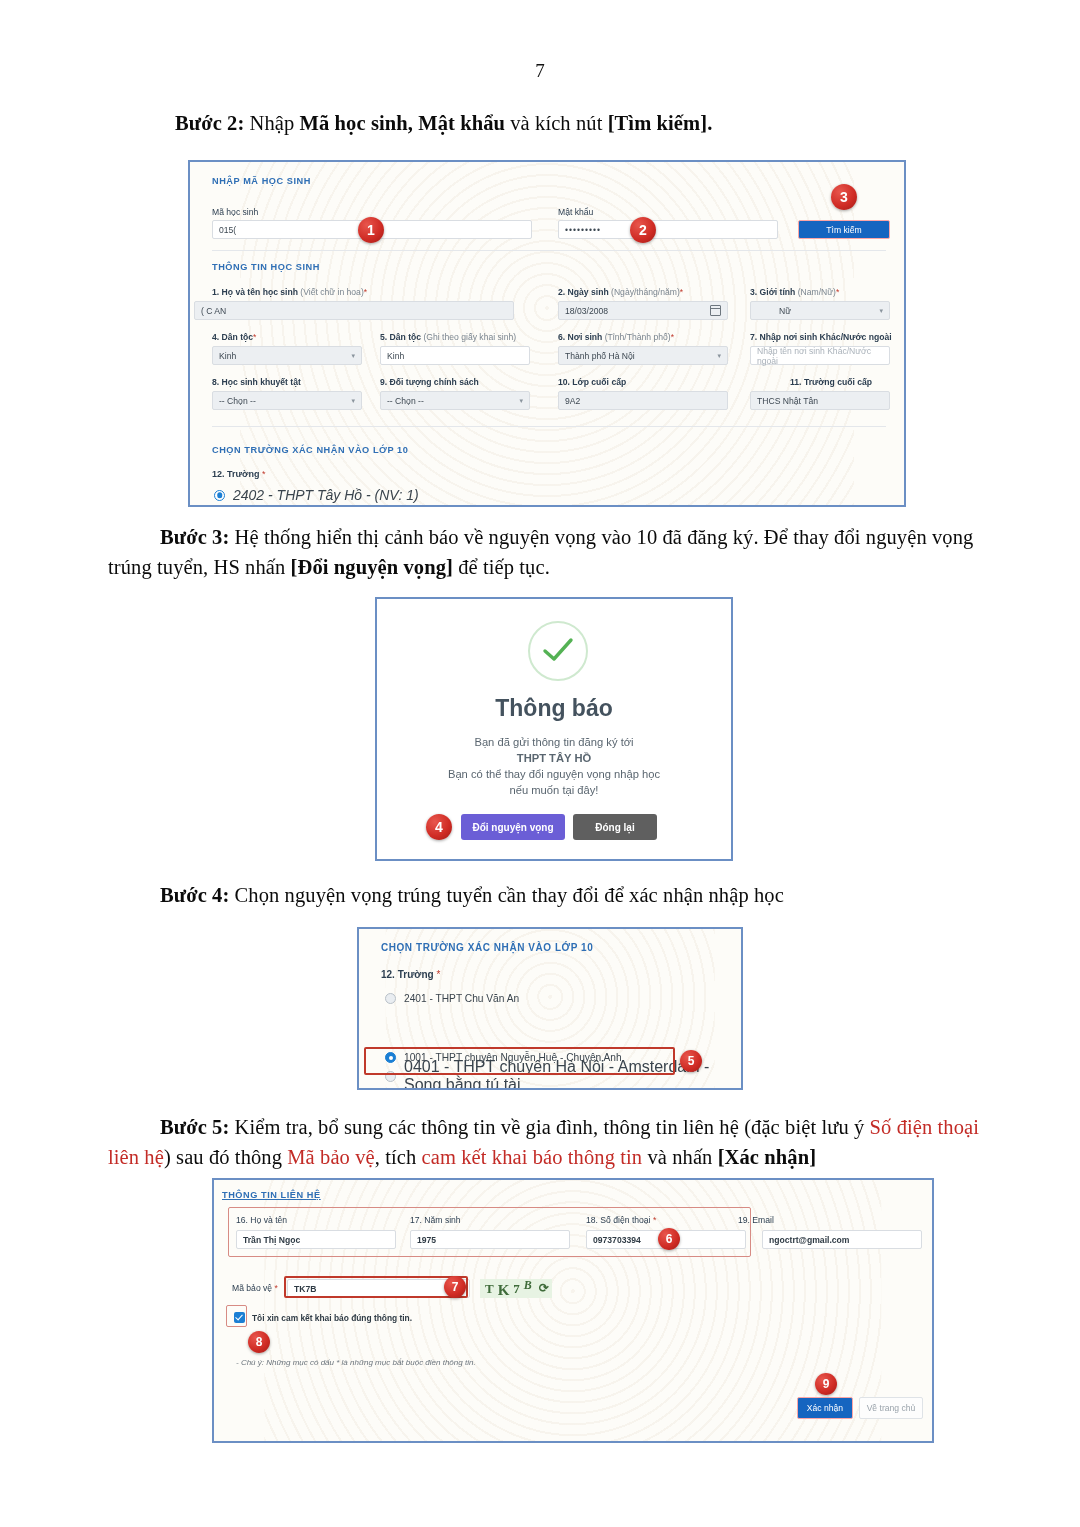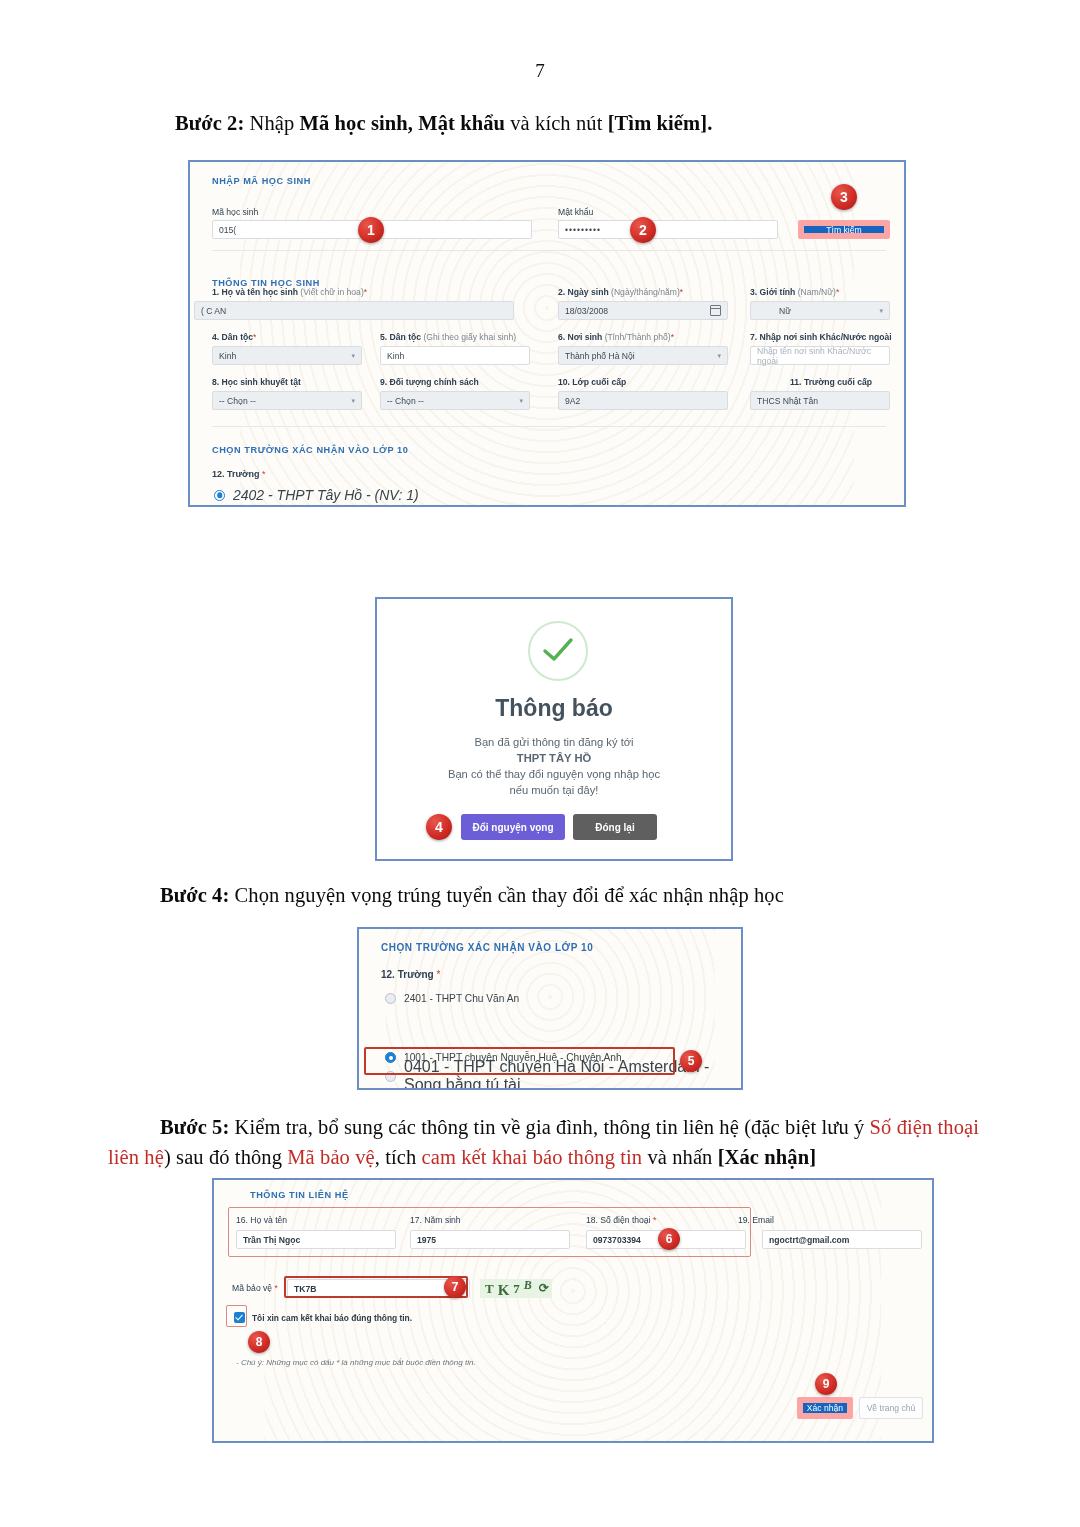--- a/index.html
+++ b/index.html
@@ -93,21 +93,21 @@
     box-shadow:0 1px 3px rgba(0,0,0,.35);
     z-index:40;
   }
   .badge.sm{width:22px;height:22px;font-size:12px;}
 
   
   .btn{
     display:flex;align-items:center;justify-content:center;
     font-size:8.6px;border-radius:2px;box-sizing:border-box;cursor:pointer;
   }
-  .btn-blue{background:#1565c0;color:#fff;border:6px solid #fca5a5;}
+  .btn-blue{background:#1565c0;color:#fff;border:1px solid #fca5a5;}
   .btn-purple{background:#6b5ed6;color:#fff;border:none;border-radius:3px;}
   .btn-gray{background:#5f5f5f;color:#fff;border:none;border-radius:3px;}
   .btn-ghost{background:#fdfdfd;color:#9aa3ab;border:1px solid #dfe3e7;}
 
   
   .radio{
     width:11px;height:11px;border-radius:50%;
     border:1px solid #b9c1c8;background:#e9edf1;box-sizing:border-box;
     display:inline-block;vertical-align:middle;flex:0 0 auto;
   }
@@ -186,21 +186,21 @@
     <div class="fld-label" style="position:absolute;left:22px;top:45px;">Mã học sinh</div>
     <div class="input white" style="position:absolute;left:22px;top:58px;width:320px;">015(</div>
 
     <div class="fld-label" style="position:absolute;left:368px;top:45px;">Mật khẩu</div>
     <div class="input white" style="position:absolute;left:368px;top:58px;width:220px;letter-spacing:1px;">•••••••••</div>
 
     <div class="btn btn-blue" style="position:absolute;left:608px;top:58px;width:92px;height:19px;">Tìm kiếm</div>
 
     <div style="position:absolute;left:22px;right:18px;top:88px;height:1px;background:#e4e7eb;"></div>
 
-    <div class="sec-title" style="position:absolute;left:22px;top:116px;text-align:center;">THÔNG TIN HỌC SINH</div>
+    <div class="sec-title" style="position:absolute;left:22px;top:100px;text-align:center;">THÔNG TIN HỌC SINH</div>
 
     <div class="fld-label" style="position:absolute;left:22px;top:125px;">
       <b>1.</b>
       <b>Họ và tên học sinh</b>
       <span class="muted">(Viết chữ in hoa)</span><span class="req">*</span>
     </div>
     <div class="input" style="position:absolute;left:4px;top:139px;width:320px;">(        C AN</div>
 
     <div class="fld-label" style="position:absolute;left:368px;top:125px;">
       <b>2.</b>
@@ -296,20 +296,23 @@
     <div class="opt-row" style="position:absolute;left:24px;top:325px;font-size:14px;font-style:italic;">
       <span class="radio on"></span>
       <span>2402 - THPT Tây Hồ - (NV: 1)</span>
     </div>
   </div>
 
   <div class="badge" style="left:358px;top:217px;">1</div>
   <div class="badge" style="left:630px;top:217px;">2</div>
   <div class="badge" style="left:831px;top:184px;">3</div>
 
+  <div class="para indent" style="left:108px;top:522px;width:884px;">
+    <b>Bước 3:</b><span> Hệ thống hiển thị cảnh báo về nguyện vọng vào 10 đã đăng ký. Để thay đổi nguyện vọng trúng tuyển, HS nhấn </span><b>[Đổi nguyện vọng]</b><span> để tiếp tục.</span>
+  </div>
 
   <div class="shot" style="left:375px;top:597px;width:358px;height:264px;background:#ffffff;">
     <div style="position:absolute;left:0;top:0;width:100%;height:100%;background:#fff;"></div>
     <div class="dlg-check" style="position:absolute;left:151px;top:22px;">
       <svg width="32" height="30" viewBox="0 0 32 30">
         <path d="M3 15 L12 23 L29 4" stroke="#54b254" stroke-width="3.4" fill="none" stroke-linecap="round" stroke-linejoin="round"></path>
       </svg>
     </div>
     <div class="dlg-title" style="position:absolute;left:0;top:96px;width:100%;">Thông báo</div>
     <div class="dlg-body" style="position:absolute;left:0;top:135px;width:100%;">
@@ -347,21 +350,21 @@
   </div>
   <div class="hl" style="left:364px;top:1047px;width:311px;height:28px;"></div>
   <div class="badge sm" style="left:680px;top:1050px;">5</div>
 
   <div class="para indent" style="left:108px;top:1112px;width:884px;">
     <b>Bước 5:</b><span> Kiểm tra, bổ sung các thông tin về gia đình, thông tin liên hệ (đặc biệt lưu ý </span><span class="red">Số điện thoại liên hệ</span><span>) sau đó thông </span><span class="red">Mã bảo vệ</span><span>, tích </span><span class="red">cam kết khai báo thông tin</span><span> và nhấn </span><b>[Xác nhận]</b>
   </div>
 
   <div class="shot" style="left:212px;top:1178px;width:722px;height:265px;">
 
-    <div class="sec-title" style="position:absolute;left:36px;top:10px;">THÔNG TIN LIÊN HỆ</div>
+    <div class="sec-title" style="position:absolute;left:8px;top:10px;text-decoration:underline;">THÔNG TIN LIÊN HỆ</div>
 
     <div class="fld-label" style="position:absolute;left:22px;top:35px;">
       <span>16.</span>
       <span>Họ và tên</span>
     </div>
     <div class="input white" style="position:absolute;left:22px;top:50px;width:160px;font-weight:bold;color:#2f3b45;">Trần Thị Ngọc</div>
 
     <div class="fld-label" style="position:absolute;left:196px;top:35px;">
       <span>17.</span>
       <span>Năm sinh</span>

